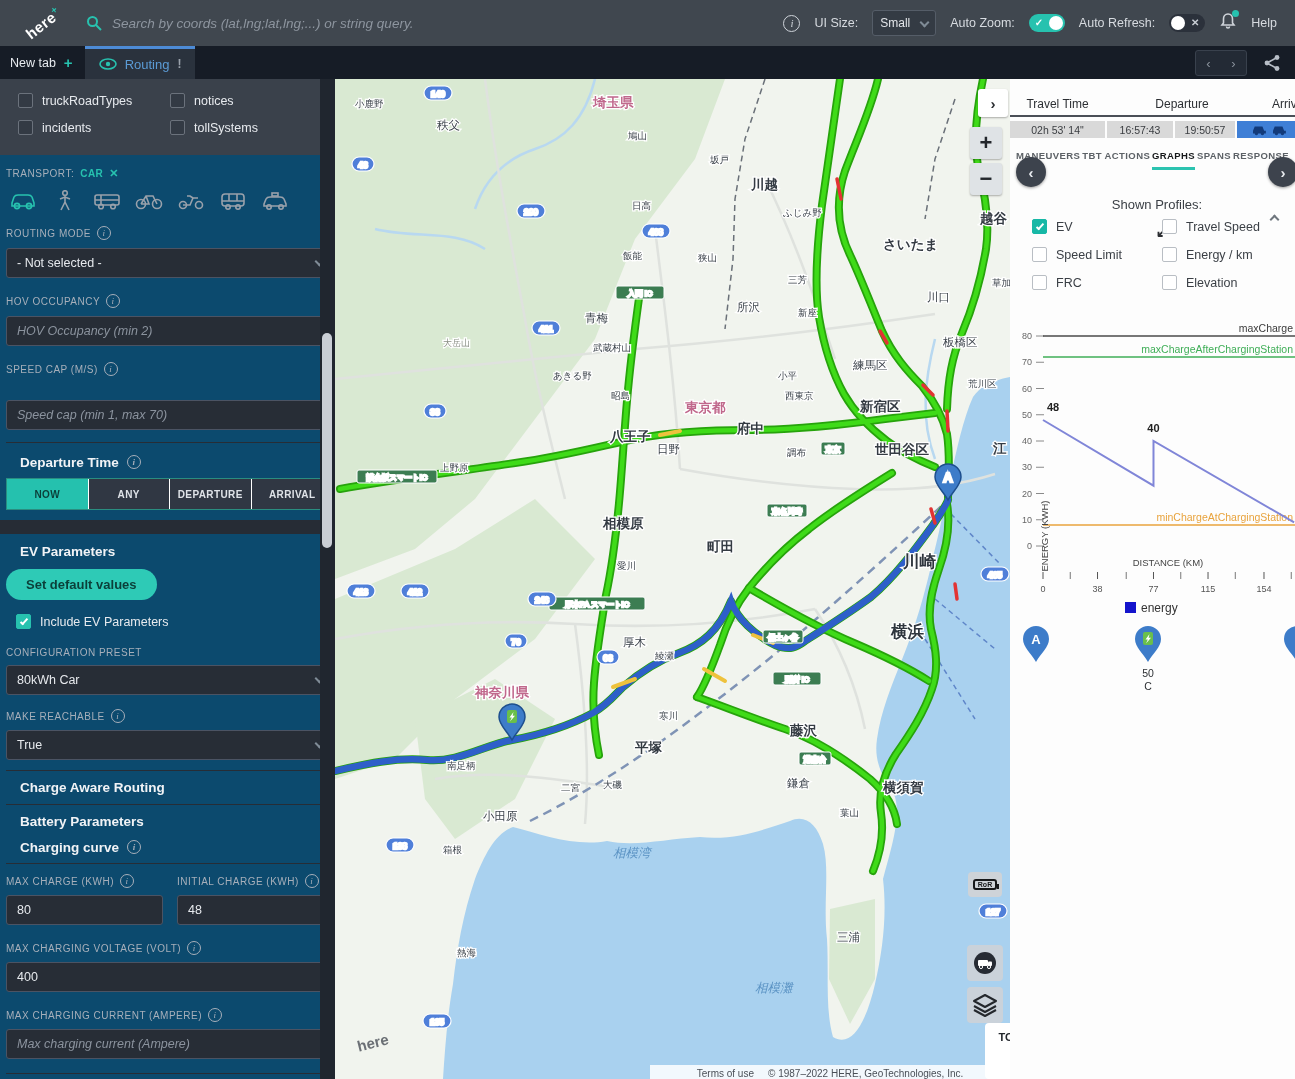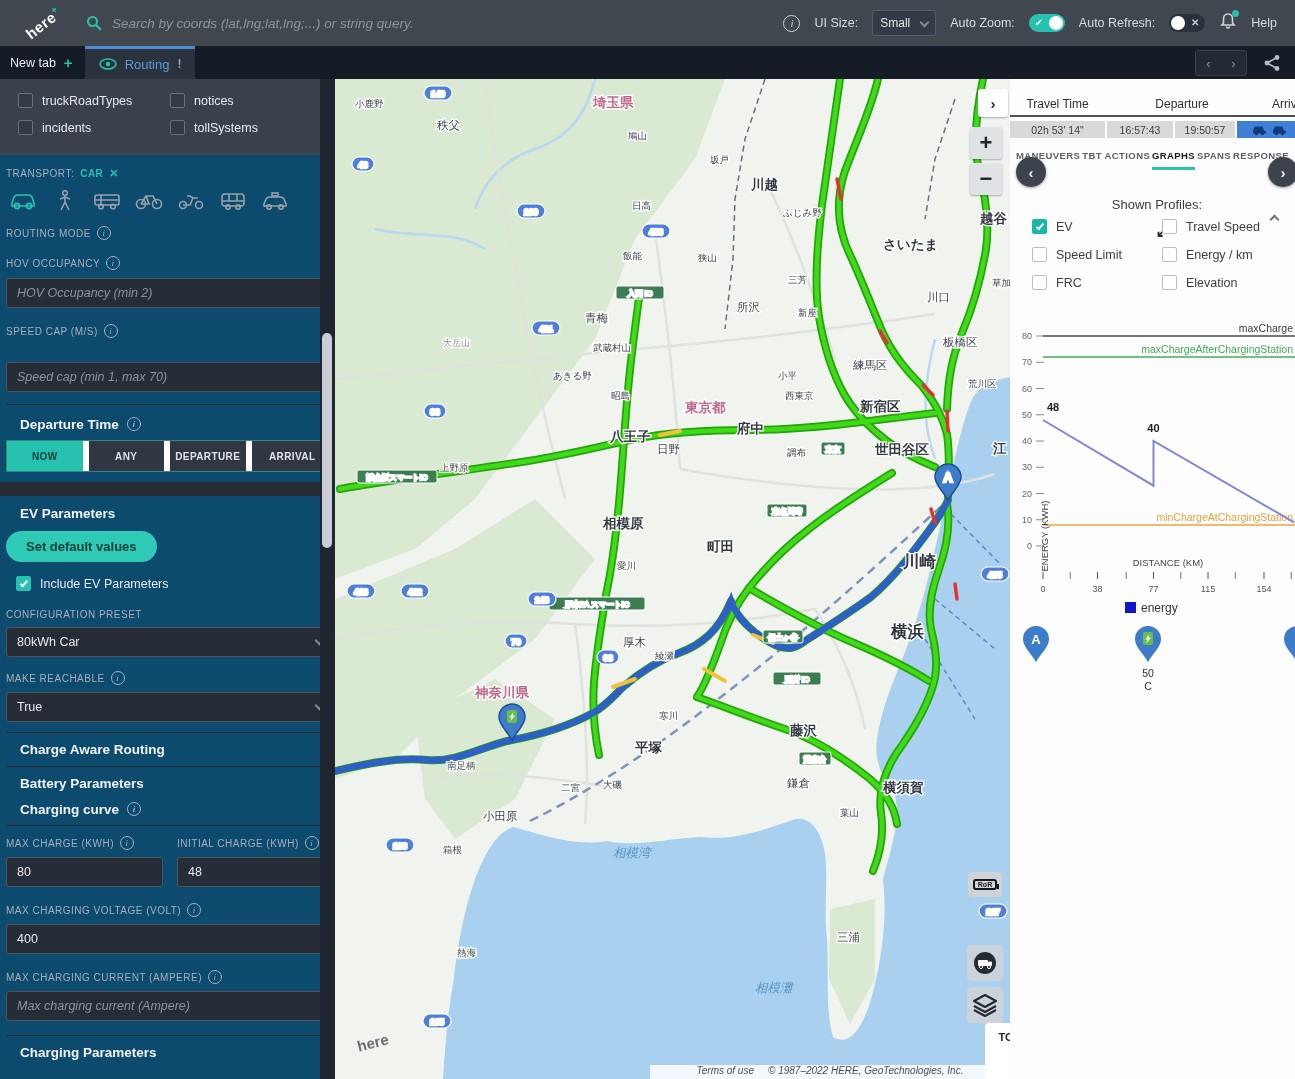--- a/index.html
+++ b/index.html
@@ -82,21 +82,21 @@
   .sb-input::placeholder { color:#8b939e; font-style:italic; }
   .sb-select { display:flex; align-items:center; justify-content:space-between; }
   .divider { height:1px; background:#272d36; margin:12px 0; }
   .gapblock { height:14px; background:#262c35; margin:10px -14px 10px -6px; }
   .sb-header { color:#f1f3f6; font-size:13.5px; font-weight:bold; display:flex; gap:8px;margin-left:14px; }
   .caret { width:7px; height:7px; border-right:2px solid #7f8b96; border-bottom:2px solid #7f8b96; flex:none; margin-left:auto; margin-right:4px; }
   .caret.up { transform:rotate(-135deg); margin-top:4px; }
   .caret.down { transform:rotate(45deg); margin-top:-3px; }
   .dep-btns { display:grid; grid-template-columns:repeat(4,1fr); margin-top:8px; border:1px solid #2a8d80; }
   .dep-btn { height:30px; background:#303743; color:#dfe3e8; font-size:10px; font-weight:bold; letter-spacing:.4px;
-             display:flex; align-items:center; justify-content:center; border-right:6px solid #ffffff; }
+             display:flex; align-items:center; justify-content:center; border-right:1px solid #ffffff; }
   .dep-btn:last-child { border-right:none; }
   .dep-btn.selected { background:#25c1ae; color:#0b3f39; }
   .pillbtn { background:#2ecab6; color:#0b3f39; font-weight:bold; font-size:13px; border:none; border-radius:16px;
              padding:8px 20px; margin:10px 0 8px 0; }
   .twocol { display:grid; grid-template-columns:1fr 1fr; gap:14px; }
 
   
   .sumtable { position:absolute; left:0; top:18px; width:285px; }
   .sumhead { display:grid; grid-template-columns:95px 66px 60px 64px; color:#2c2f33; font-size:12px;gap:44px; }
   .sumhead div { text-align:center; }
@@ -132,21 +132,21 @@
                   color:#2c2f33; font-size:15px; font-weight:bold; box-shadow:0 1px 2px rgba(0,0,0,.3); }
   .zoombtn { left:635px; width:32px; height:32px; background:#dfe3e6; border-radius:3px; color:#23272c;
              font-size:22px; font-weight:bold; box-shadow:0 1px 2px rgba(0,0,0,.3); }
   .ror { left:633px; top:793px; width:34px; height:25px; background:#ced3d8; border-radius:4px; }
   .ror .batt { border:2px solid #16181a; border-radius:3px; padding:0 3px; font-size:7px; font-weight:bold; color:#16181a; position:relative; }
   .ror .batt:after { content:""; position:absolute; right:-4px; top:3px; width:2px; height:5px; background:#16181a; }
   .circbtn { left:632px; width:36px; height:36px; background:rgba(205,210,215,.9); border-radius:4px; }
   .tobtn { left:650px; top:944px; width:42px; height:56px; background:#fff; border-radius:4px 0 0 4px;
            color:#23272c; font-size:11px; font-weight:bold; align-items:flex-start; padding-top:8px; }
   .attrib { position:absolute; left:315px; top:986px; width:360px; height:14px; background:rgba(255,255,255,.85);
-            display:flex; align-items:flex-start; justify-content:center; gap:14px; font-size:10px; color:#4a4f57; z-index:9;font-style:italic; }
+            display:flex; align-items:flex-end; justify-content:center; gap:14px; font-size:10px; color:#4a4f57; z-index:9; }
   .watermark { position:absolute; left:22px; top:955px; color:#4a4f57; font-weight:bold; font-size:15px;
                transform:rotate(-14deg); opacity:.8; z-index:9; }
 </style>
 </head>
 <body>
 
 <div class="topbar">
   <div class="logo"><span>here</span><span class="plus">+</span></div>
   <div class="searchwrap">
     <svg class="search-ic" viewBox="0 0 16 16">
@@ -289,20 +289,24 @@
               <path d="M3 12 L5 7 Q6 5 9 5 L19 5 Q22 5 23 7 L25 12 L25 14 L3 14 Z"></path>
               <circle cx="8" cy="15" r="2.2"></circle>
               <circle cx="20" cy="15" r="2.2"></circle>
             </svg>
           </span>
       </div>
 
       <div class="sb-smalllabel" style="margin-top:14px;">
         <span>ROUTING MODE</span>
           <span class="sb-ic-info">i</span>
+      </div>
+      <div class="sb-select" style="margin-top:8px;">
+        <span>- Not selected -</span>
+          <span class="caret down" style="margin:0 0 3px 0;"></span>
       </div>
 
       <div class="sb-smalllabel" style="margin-top:16px;">
         <span>HOV OCCUPANCY</span>
           <span class="sb-ic-info">i</span>
       </div>
       <input class="sb-input" style="margin-top: 8px;" placeholder="HOV Occupancy (min 2)">
 
       <div class="sb-smalllabel" style="margin-top:16px;">
         <span>SPEED CAP (M/S)</span>

